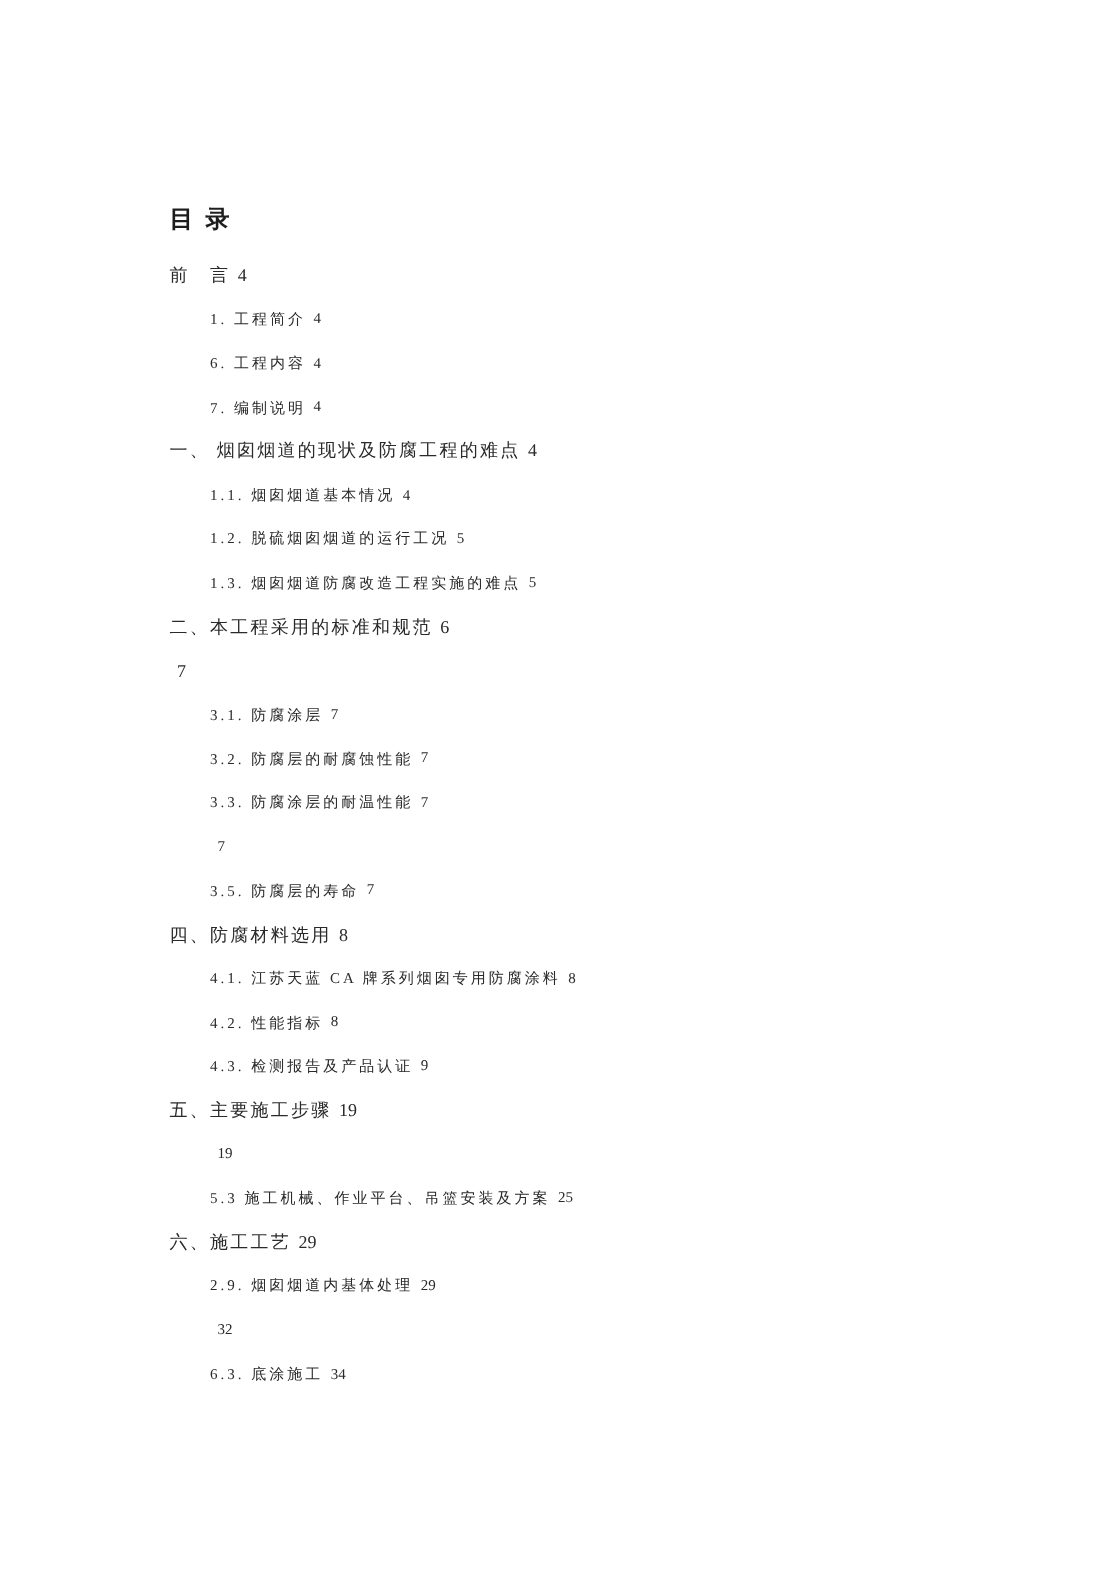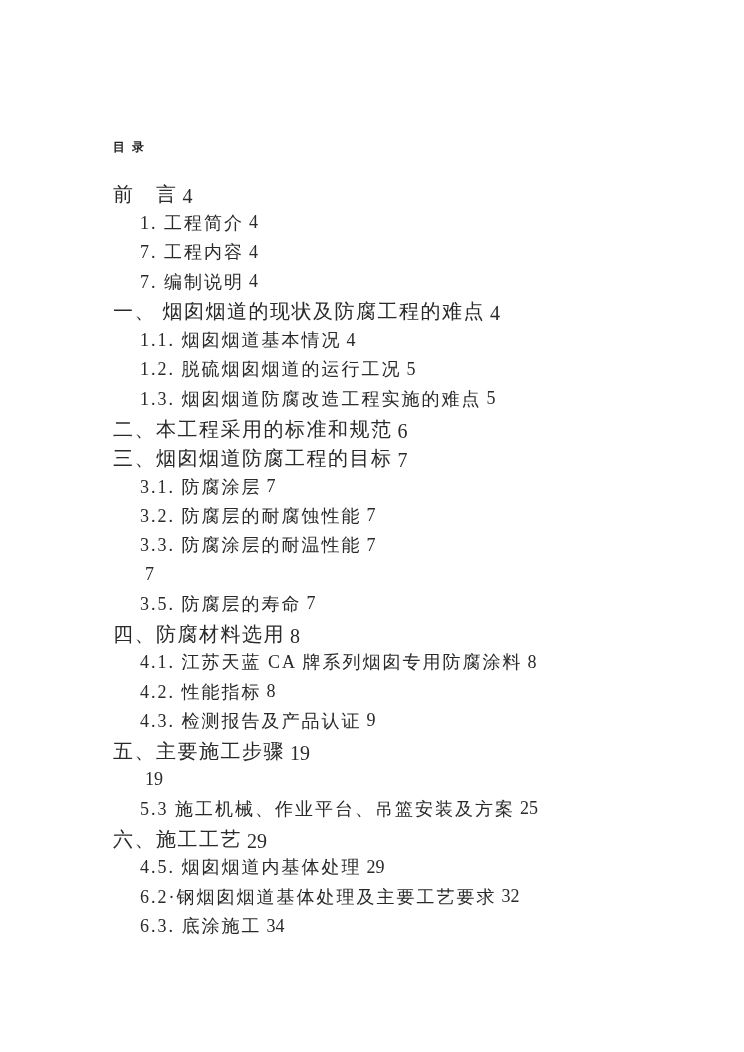--- a/index.html
+++ b/index.html
@@ -8,43 +8,42 @@
     position: relative;
     width: 744px;
     height: 1052px;
     background: #ffffff;
     overflow: hidden;
     font-family: "Liberation Serif", "DejaVu Serif", serif;
     color: #2a2a2a;
     padding: 134px 60px 0 113px;
   }
   .doc-title {
-    font-size: 12px;
+    font-size: 16px;
     font-weight: bold;
     line-height: 26px;
     letter-spacing: 2px;
-    margin-bottom: 19px;
+    margin-bottom: 9px;
     color: #1d1d1d;
   }
   .toc-list { width: 100%; }
   .toc-row {
     display: flex;
     align-items: center;
     height: 29.3px;
     white-space: nowrap;
     cursor: default;
   }
   .toc-row.l1 {
-    font-size: 20px;
+    font-size: 12px;
     letter-spacing: 1.5px;
     padding-left: 0;
-    align-items: flex-end;
   }
   .toc-row.l2 {
-    font-size: 18px;
+    font-size: 10px;
     letter-spacing: 2px;
     padding-left: 27px;
   }
   .toc-label { color: #2a2a2a; }
   .toc-page { margin-left: 5px; letter-spacing: 0; color: #2a2a2a; }
 </style>
 </head>
 <body>
 
 <div class="page">
@@ -53,21 +52,21 @@
   <div class="toc-list">
     <div class="toc-row l1">
         <span class="toc-label">前　言</span>
         <span class="toc-page">4</span>
       </div>
     <div class="toc-row l2">
         <span class="toc-label">1. 工程简介</span>
         <span class="toc-page">4</span>
       </div>
     <div class="toc-row l2">
-        <span class="toc-label">7. 工程内容</span>
+        <span class="toc-label">6. 工程内容</span>
         <span class="toc-page">4</span>
       </div>
     <div class="toc-row l2">
         <span class="toc-label">7. 编制说明</span>
         <span class="toc-page">4</span>
       </div>
     <div class="toc-row l1">
         <span class="toc-label">一、 烟囱烟道的现状及防腐工程的难点</span>
         <span class="toc-page">4</span>
       </div>
@@ -81,21 +80,20 @@
       </div>
     <div class="toc-row l2">
         <span class="toc-label">1.3. 烟囱烟道防腐改造工程实施的难点</span>
         <span class="toc-page">5</span>
       </div>
     <div class="toc-row l1">
         <span class="toc-label">二、本工程采用的标准和规范</span>
         <span class="toc-page">6</span>
       </div>
     <div class="toc-row l1">
-        <span class="toc-label">三、烟囱烟道防腐工程的目标</span>
         <span class="toc-page">7</span>
       </div>
     <div class="toc-row l2">
         <span class="toc-label">3.1. 防腐涂层</span>
         <span class="toc-page">7</span>
       </div>
     <div class="toc-row l2">
         <span class="toc-label">3.2. 防腐层的耐腐蚀性能</span>
         <span class="toc-page">7</span>
       </div>
@@ -135,25 +133,24 @@
       </div>
     <div class="toc-row l2">
         <span class="toc-label">5.3 施工机械、作业平台、吊篮安装及方案</span>
         <span class="toc-page">25</span>
       </div>
     <div class="toc-row l1">
         <span class="toc-label">六、施工工艺</span>
         <span class="toc-page">29</span>
       </div>
     <div class="toc-row l2">
-        <span class="toc-label">4.5. 烟囱烟道内基体处理</span>
+        <span class="toc-label">2.9. 烟囱烟道内基体处理</span>
         <span class="toc-page">29</span>
       </div>
     <div class="toc-row l2">
-        <span class="toc-label">6.2·钢烟囱烟道基体处理及主要工艺要求</span>
         <span class="toc-page">32</span>
       </div>
     <div class="toc-row l2">
         <span class="toc-label">6.3. 底涂施工</span>
         <span class="toc-page">34</span>
       </div>
   </div>
 </div>
 
 </body></html>

